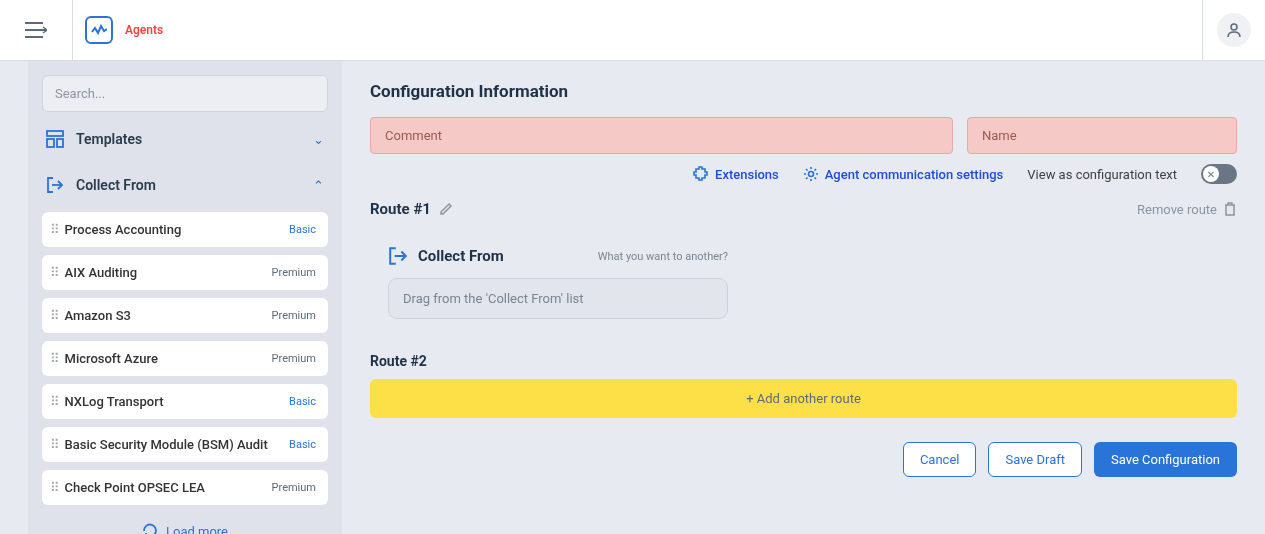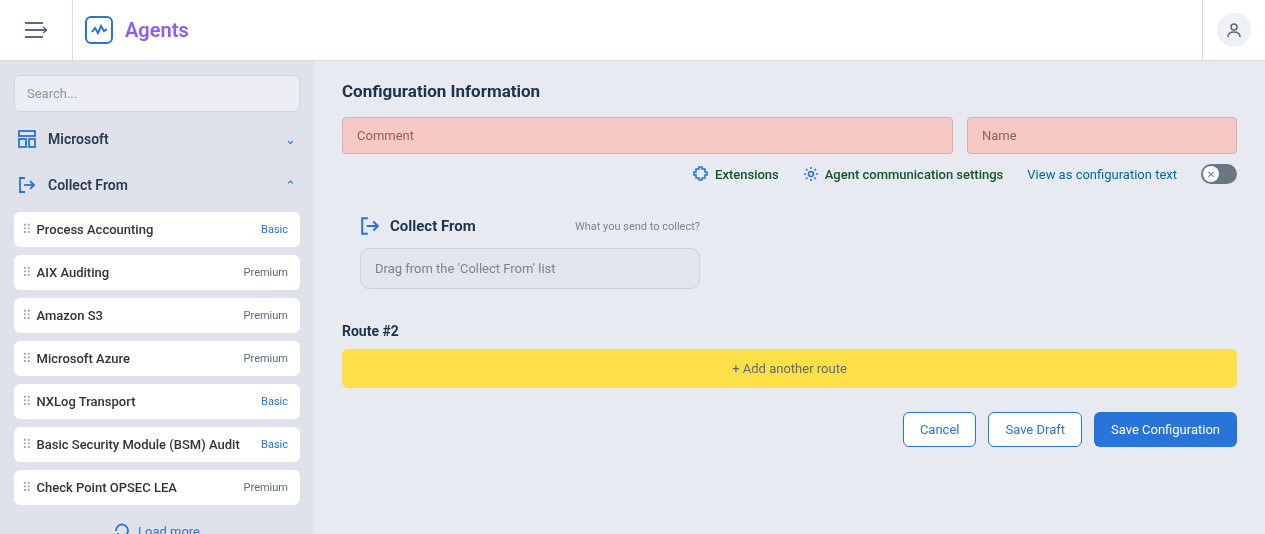--- a/index.html
+++ b/index.html
@@ -34,40 +34,41 @@
       flex: 1;
     }
     .app-icon {
       width: 28px; height: 28px;
       border: 2px solid #2974d8;
       border-radius: 6px;
       display: flex; align-items: center; justify-content: center;
       color: #2974d8;
     }
     .app-title {
-      font-size: 20px;
+      font-size: 12px;
       font-weight: 600;
-      color: #8b5cf6;
+      color: #ef4444;
     }
     .profile-box {
       width: 63px;
       height: 100%;
       border-left: 1px solid #d9dde5;
       display:flex; align-items:center; justify-content:center;
     }
     .profile-circle {
       width: 34px; height: 34px;
       border-radius: 50%;
       background: #f0f1f5;
       display:flex; align-items:center; justify-content:center;
       color: #5c6b7a;
     }
     .body {
       display: flex;
       height: calc(534px - 61px);
+      margin-left: 28px;
     }
     .sidebar {
       width: 314px;
       background: #dfe2ea;
       padding: 14px;
       display: flex;
       flex-direction: column;
       gap: 8px;
       overflow-y: auto;
     }
@@ -155,22 +156,22 @@
     .name-field { width: 270px; }
     .comment-field { flex: 1; }
     .options-row {
       display: flex;
       align-items: center;
       justify-content: flex-end;
       gap: 24px;
       margin: 10px 0 16px;
       font-size: 13px;
     }
-    .link { color: #14532d; display:flex; align-items:center; gap:6px; cursor:pointer; font-weight: 500;}
-    .muted { color: #0369a1; }
+    .link { color: #1d4ed8; display:flex; align-items:center; gap:6px; cursor:pointer; font-weight: 500;}
+    .muted { color: #404040; }
     .toggle {
       width: 36px; height: 20px;
       border-radius: 10px;
       background: #6b7685;
       position: relative;
     }
     .toggle .knob {
       width: 16px; height: 16px;
       border-radius: 50%;
       background: #fff;
@@ -295,21 +296,21 @@
     <div class="search-box">Search...</div>
 
     <div class="section-header">
       <span class="icon">
         <svg width="18" height="18" viewBox="0 0 18 18" fill="none" stroke="#2974d8" stroke-width="1.8">
             <rect x="1" y="1" width="16" height="5"></rect>
             <rect x="1" y="9" width="7" height="8"></rect>
             <rect x="11" y="9" width="6" height="8"></rect>
           </svg>
       </span>
-      <span class="section-title">Microsoft</span>
+      <span class="section-title">Templates</span>
       <span class="chevron">⌄</span>
     </div>
 
     <div class="section-header">
       <span class="icon">
         <svg width="18" height="18" viewBox="0 0 18 18" fill="none" stroke="#2974d8" stroke-width="1.8">
             <path d="M7,2 L2,2 L2,16 L7,16"></path>
             <path d="M6,9 L16,9"></path>
             <polyline points="12,5 16,9 12,13"></polyline>
           </svg>
@@ -384,31 +385,45 @@
             <path d="M8,1 L8,3 M8,13 L8,15 M1,8 L3,8 M13,8 L15,8 M3,3 L4.5,4.5 M11.5,11.5 L13,13 M3,13 L4.5,11.5 M11.5,4.5 L13,3"></path>
           </svg>
         <span>Agent communication settings</span>
       </div>
       <span class="muted">View as configuration text</span>
       <div class="toggle">
         <div class="knob">✕</div>
       </div>
     </div>
 
+    <div class="route-header">
+      <span class="route-title">Route #1</span>
+      <span class="edit-icon">
+        <svg width="14" height="14" viewBox="0 0 14 14" fill="none" stroke="#8b95a1" stroke-width="1.5">
+            <path d="M2,12 L2,10 L10,2 L12,4 L4,12 Z"></path>
+          </svg>
+      </span>
+      <div class="remove-route">
+        <span>Remove route</span>
+        <svg width="14" height="14" viewBox="0 0 14 14" fill="none" stroke="#8b95a1" stroke-width="1.5">
+            <path d="M2,3 L12,3 M5,3 L5,1 L9,1 L9,3 M3,3 L3,13 L11,13 L11,3"></path>
+          </svg>
+      </div>
+    </div>
 
     <div class="route-panel">
       <div class="route-col">
         <div class="route-col-header">
           <svg width="20" height="20" viewBox="0 0 18 18" fill="none" stroke="#2974d8" stroke-width="1.8">
               <path d="M7,2 L2,2 L2,16 L7,16"></path>
               <path d="M6,9 L16,9"></path>
               <polyline points="12,5 16,9 12,13"></polyline>
             </svg>
           <span class="rc-title">Collect From</span>
-          <span class="rc-sub">What you send to collect?</span>
+          <span class="rc-sub">What you want to another?</span>
         </div>
         <div class="dropzone">Drag from the 'Collect From' list</div>
       </div>
     </div>
 
     <div class="route2-label">Route #2</div>
 
     <div class="add-route">+ Add another route</div>
 
     <div class="footer-buttons">

